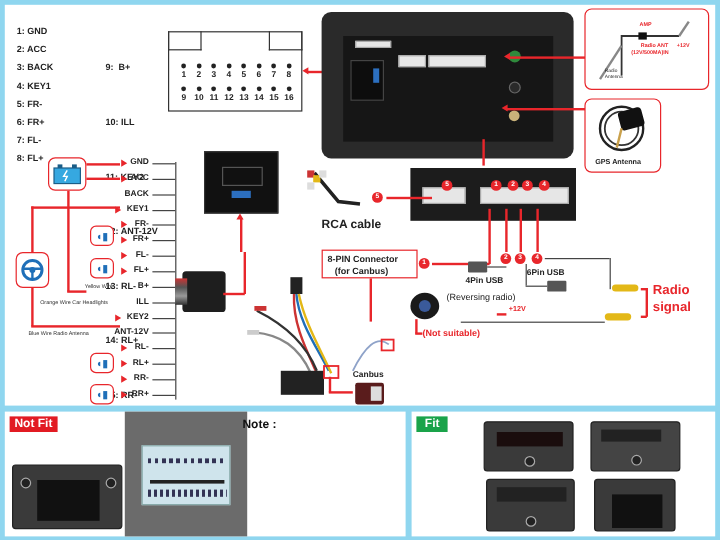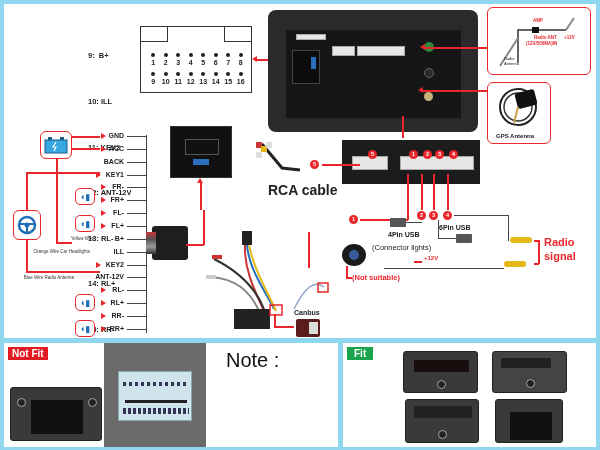--- a/index.html
+++ b/index.html
@@ -34,28 +34,38 @@
   .badge { position:absolute; width:9px; height:9px; border-radius:50%; background:#e8262b; color:#fff; font-size:5.5px; font-weight:bold; text-align:center; line-height:9px; }
   .label-red { position:absolute; color:#e8262b; font-weight:bold; }
   .label-dark { position:absolute; color:#222; font-weight:bold; }
   .usb { position:absolute; width:16px; height:9px; background:#555; border-radius:1px; }
   .rca-y { position:absolute; width:22px; height:6px; background:#e3b817; border-radius:3px; }
   .tag-notfit { position:absolute; left:4px; top:4px; background:#e21b23; color:#fff; font-weight:bold; font-size:10px; padding:1px 4px; }
   .tag-fit { position:absolute; left:4px; top:4px; background:#1aa34a; color:#fff; font-weight:bold; font-size:10px; padding:1px 7px; }
   .radio { position:absolute; background:#3a3a3a; border-radius:3px; border:1px solid #222; }
   .radio .screen { position:absolute; background:#111; }
   .radio .knob { position:absolute; width:9px; height:9px; border-radius:50%; border:1.5px solid #aaa; background:#222; }
-  .note-title { position:absolute; left:222px; top:6px; font-size:20px; font-weight:normal; color:#111; }
+  .note-title { position:absolute; left:198px; top:6px; font-size:10px; font-weight:bold; color:#111; }
   .note-text { position:absolute; left:206px; top:22px; width:128px; font-size:13.5px; line-height:15.5px; color:#111; }
 </style>
 </head>
 <body>
 
 <div class="panel-main">
 
+  <div class="pin-legend" style="left:10px; top:14px;">
+    <div>1: GND</div>
+    <div>2: ACC</div>
+    <div>3: BACK</div>
+    <div>4: KEY1</div>
+    <div>5: FR-</div>
+    <div>6: FR+</div>
+    <div>7: FL-</div>
+    <div>8: FL+</div>
+  </div>
   <div class="pin-legend" style="left:84px; top:14px; white-space:pre;">
     <div>9:  B+</div>
     <div>10: ILL</div>
     <div>11: KEY2</div>
     <div>12: ANT-12V</div>
     <div>13: RL-</div>
     <div>14: RL+</div>
     <div>15: RR-</div>
     <div>16: RR+</div>
   </div>
@@ -269,22 +279,26 @@
 
   <svg class="abs" style="left:248px; top:136px;" width="50" height="36">
     <path d="M10 4 L30 28 L48 30" stroke="#222" stroke-width="3" fill="none"></path>
     <rect x="4" y="2" width="6" height="6" fill="#c33"></rect>
     <rect x="9" y="6" width="6" height="6" fill="#e3b817"></rect>
     <rect x="14" y="2" width="6" height="6" fill="#ddd"></rect>
     <rect x="4" y="12" width="6" height="6" fill="#ddd"></rect>
   </svg>
   <div class="badge" style="left:306px; top:156px;">5</div>
   <div class="red-h" style="left:318px; top:160px; width:38px;"></div>
-  <div class="label-dark" style="left:264px; top:178px; font-size:14px;">RCA cable</div>
-
+  <div class="label-dark" style="left:264px; top:178px; font-size:10px;">RCA cable</div>
+
+  <div class="red-round" style="left:264px; top:204px; width:80px; height:24px; border-radius:0;">
+    <div class="label-dark" style="left:4px; top:2px; font-size:7.5px;">8-PIN Connector</div>
+    <div class="label-dark" style="left:10px; top:12px; font-size:7.5px;">(for Canbus)</div>
+  </div>
   <div class="red-v" style="left:304px; top:228px; height:36px;"></div>
   <div class="badge" style="left:345px; top:211px;">1</div>
   <div class="red-h" style="left:356px; top:215px; width:48px;"></div>
   <div class="red-v" style="left:403px; top:170px; height:46px;"></div>
   <div class="red-v" style="left:417px; top:170px; height:36px;"></div>
   <div class="red-v" style="left:429px; top:170px; height:36px;"></div>
   <div class="red-v" style="left:443px; top:170px; height:36px;"></div>
 
   <div class="badge" style="left:413px; top:207px;">2</div>
   <div class="badge" style="left:425px; top:207px;">3</div>
@@ -304,21 +318,21 @@
   <div class="hline" style="left:380px; top:264px; width:120px;"></div>
   <div class="red-v" style="left:534px; top:236px; height:24px;"></div>
   <div class="red-h" style="left:530px; top:236px; width:5px;"></div>
   <div class="red-h" style="left:530px; top:259px; width:5px;"></div>
   <div class="label-red" style="left:540px; top:232px; font-size:11px;">Radio</div>
   <div class="label-red" style="left:540px; top:246px; font-size:11px;text-align:right;">signal</div>
 
   <div class="abs" style="left:338px; top:240px; width:24px; height:22px; background:#1a1a1a; border-radius:50%;">
     <div class="abs" style="left:7px; top:6px; width:10px; height:10px; background:#3a5a9a; border-radius:50%;"></div>
   </div>
-  <div class="label-dark" style="left:368px; top:239px; font-size:7.5px; font-weight:normal;">(Connector lights)</div>
+  <div class="label-dark" style="left:368px; top:239px; font-size:7.5px; font-weight:normal;">(Reversing radio)</div>
   <div class="label-red" style="left:420px; top:251px; font-size:6px;">+12V</div>
   <div class="red-h" style="left:410px; top:257px; width:8px;"></div>
   <div class="red-v" style="left:342px; top:262px; height:12px;"></div>
   <div class="red-h" style="left:342px; top:273px; width:6px;"></div>
   <div class="label-red" style="left:348px; top:269px; font-size:7.5px;">(Not suitable)</div>
 </div>
 
 <div class="panel-notfit">
   <div class="tag-notfit">Not Fit</div>
   <div class="radio" style="left:6px; top:44px; width:92px; height:54px;">

